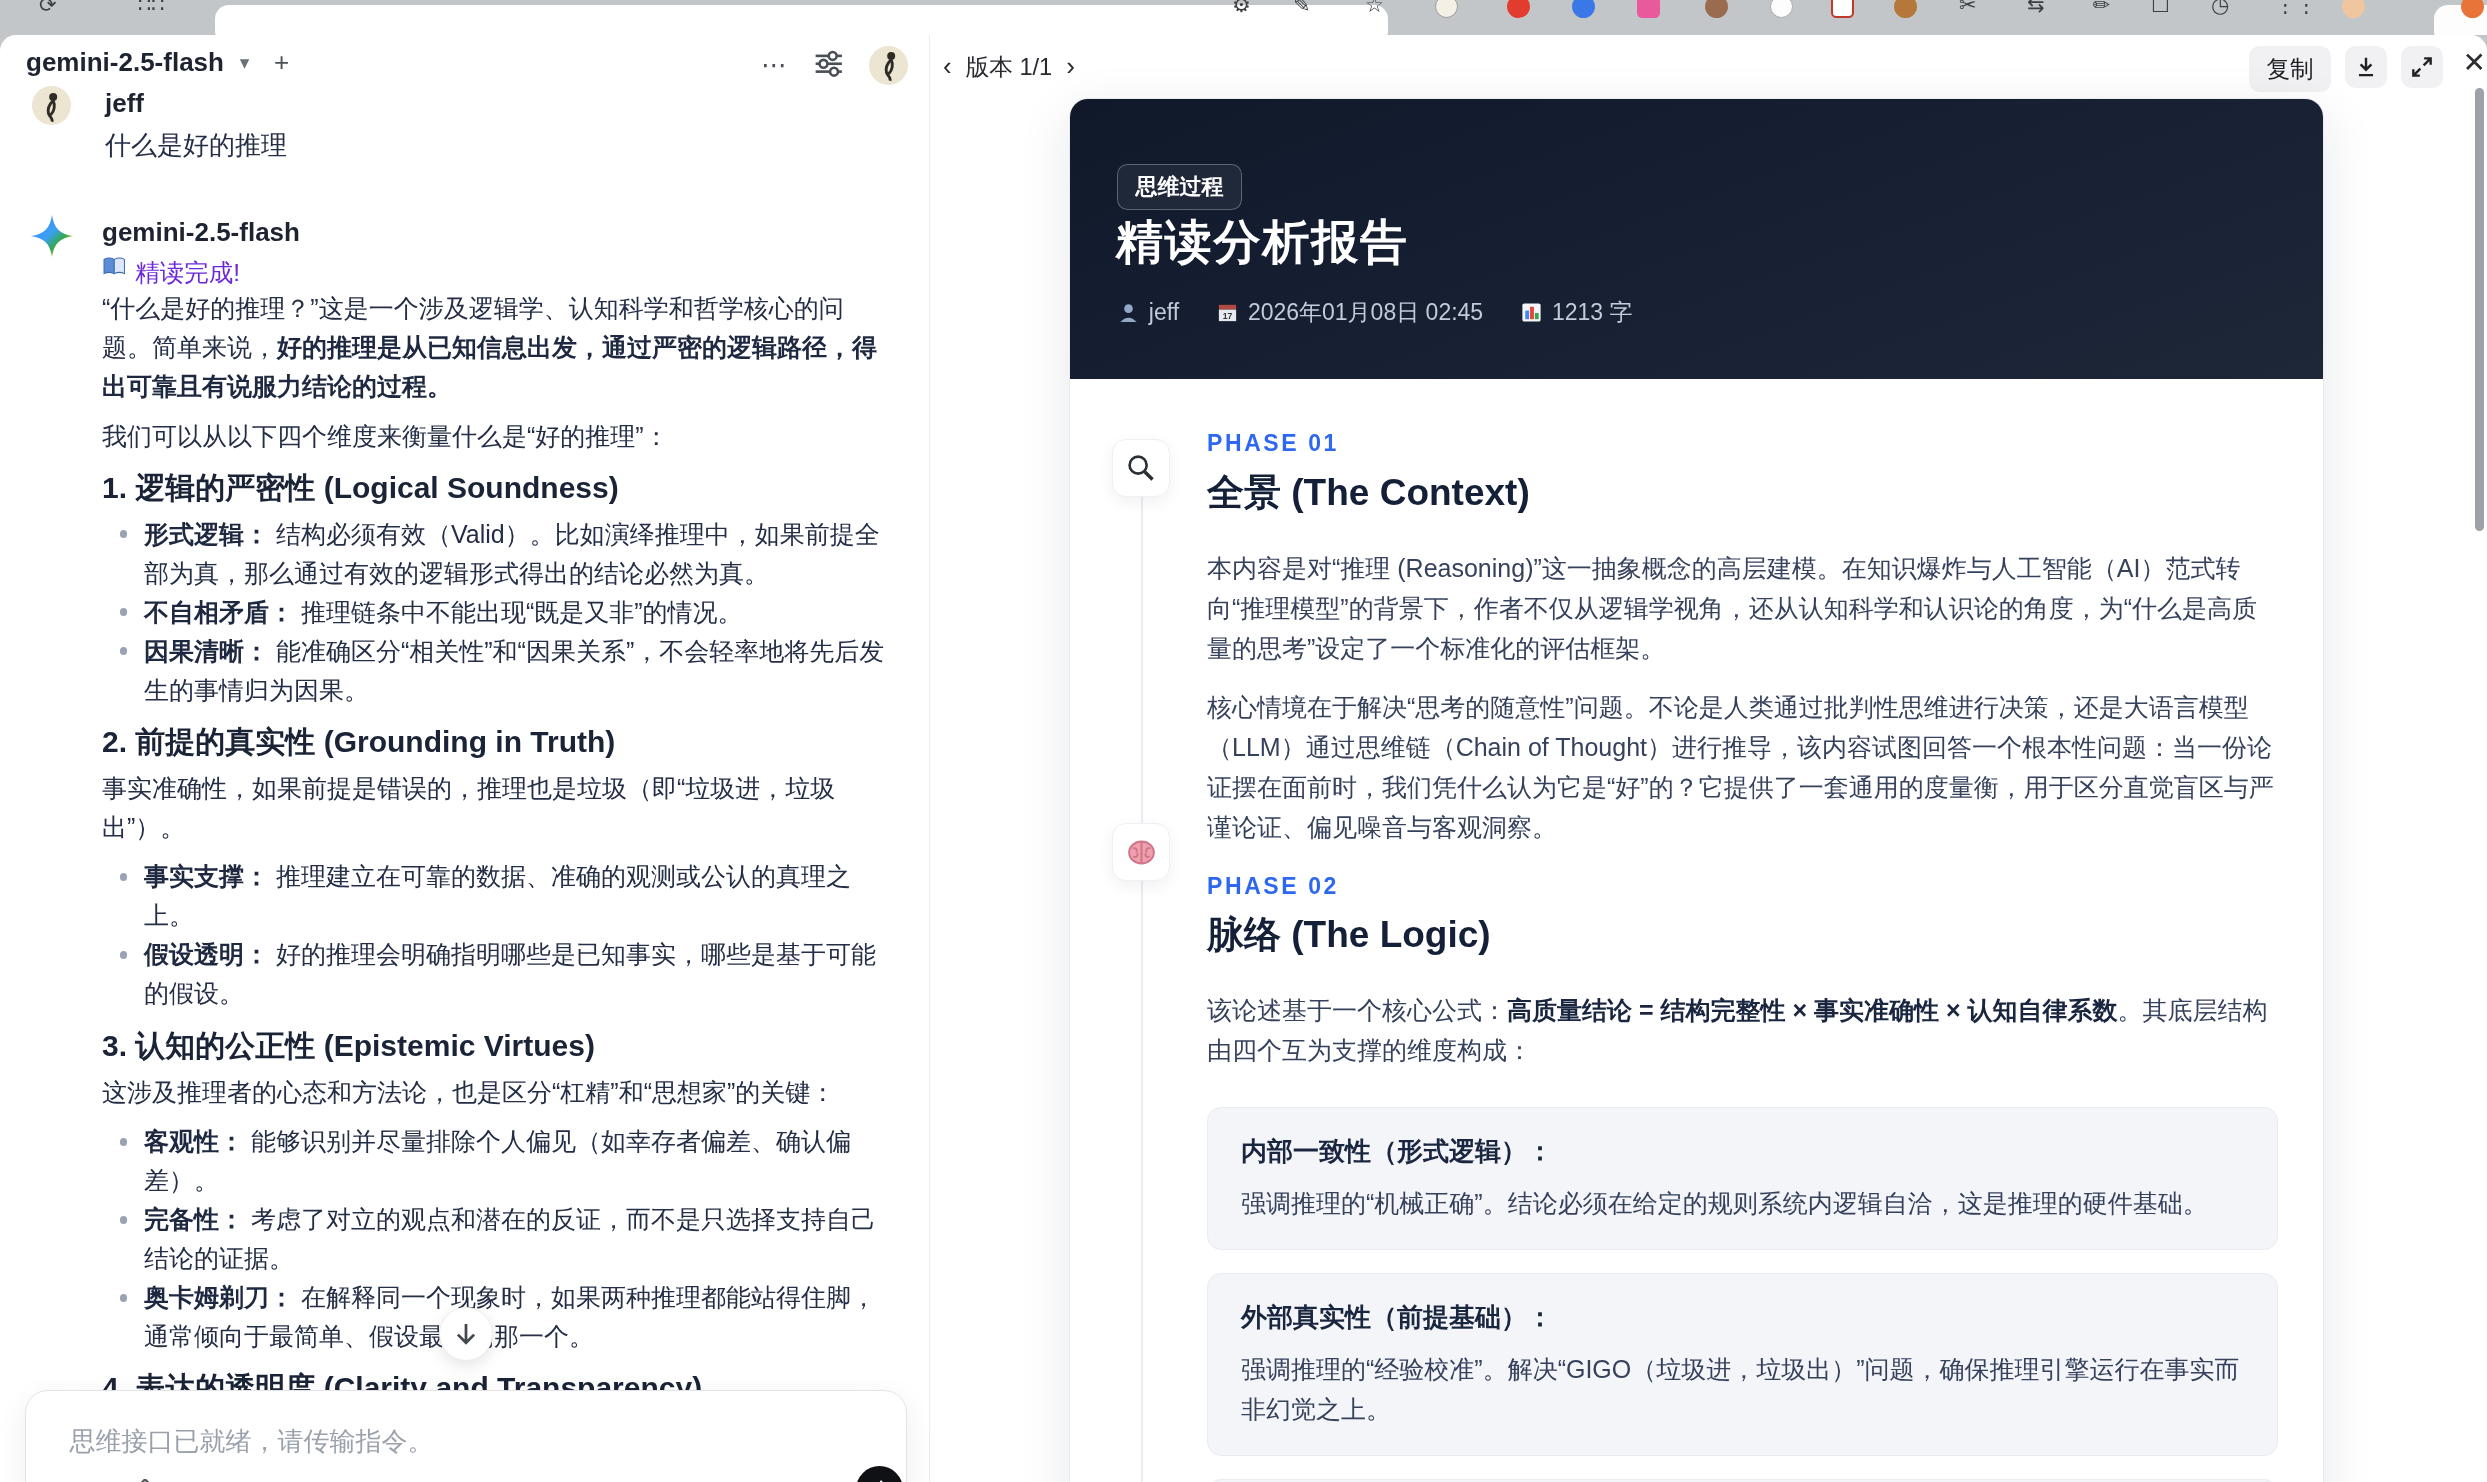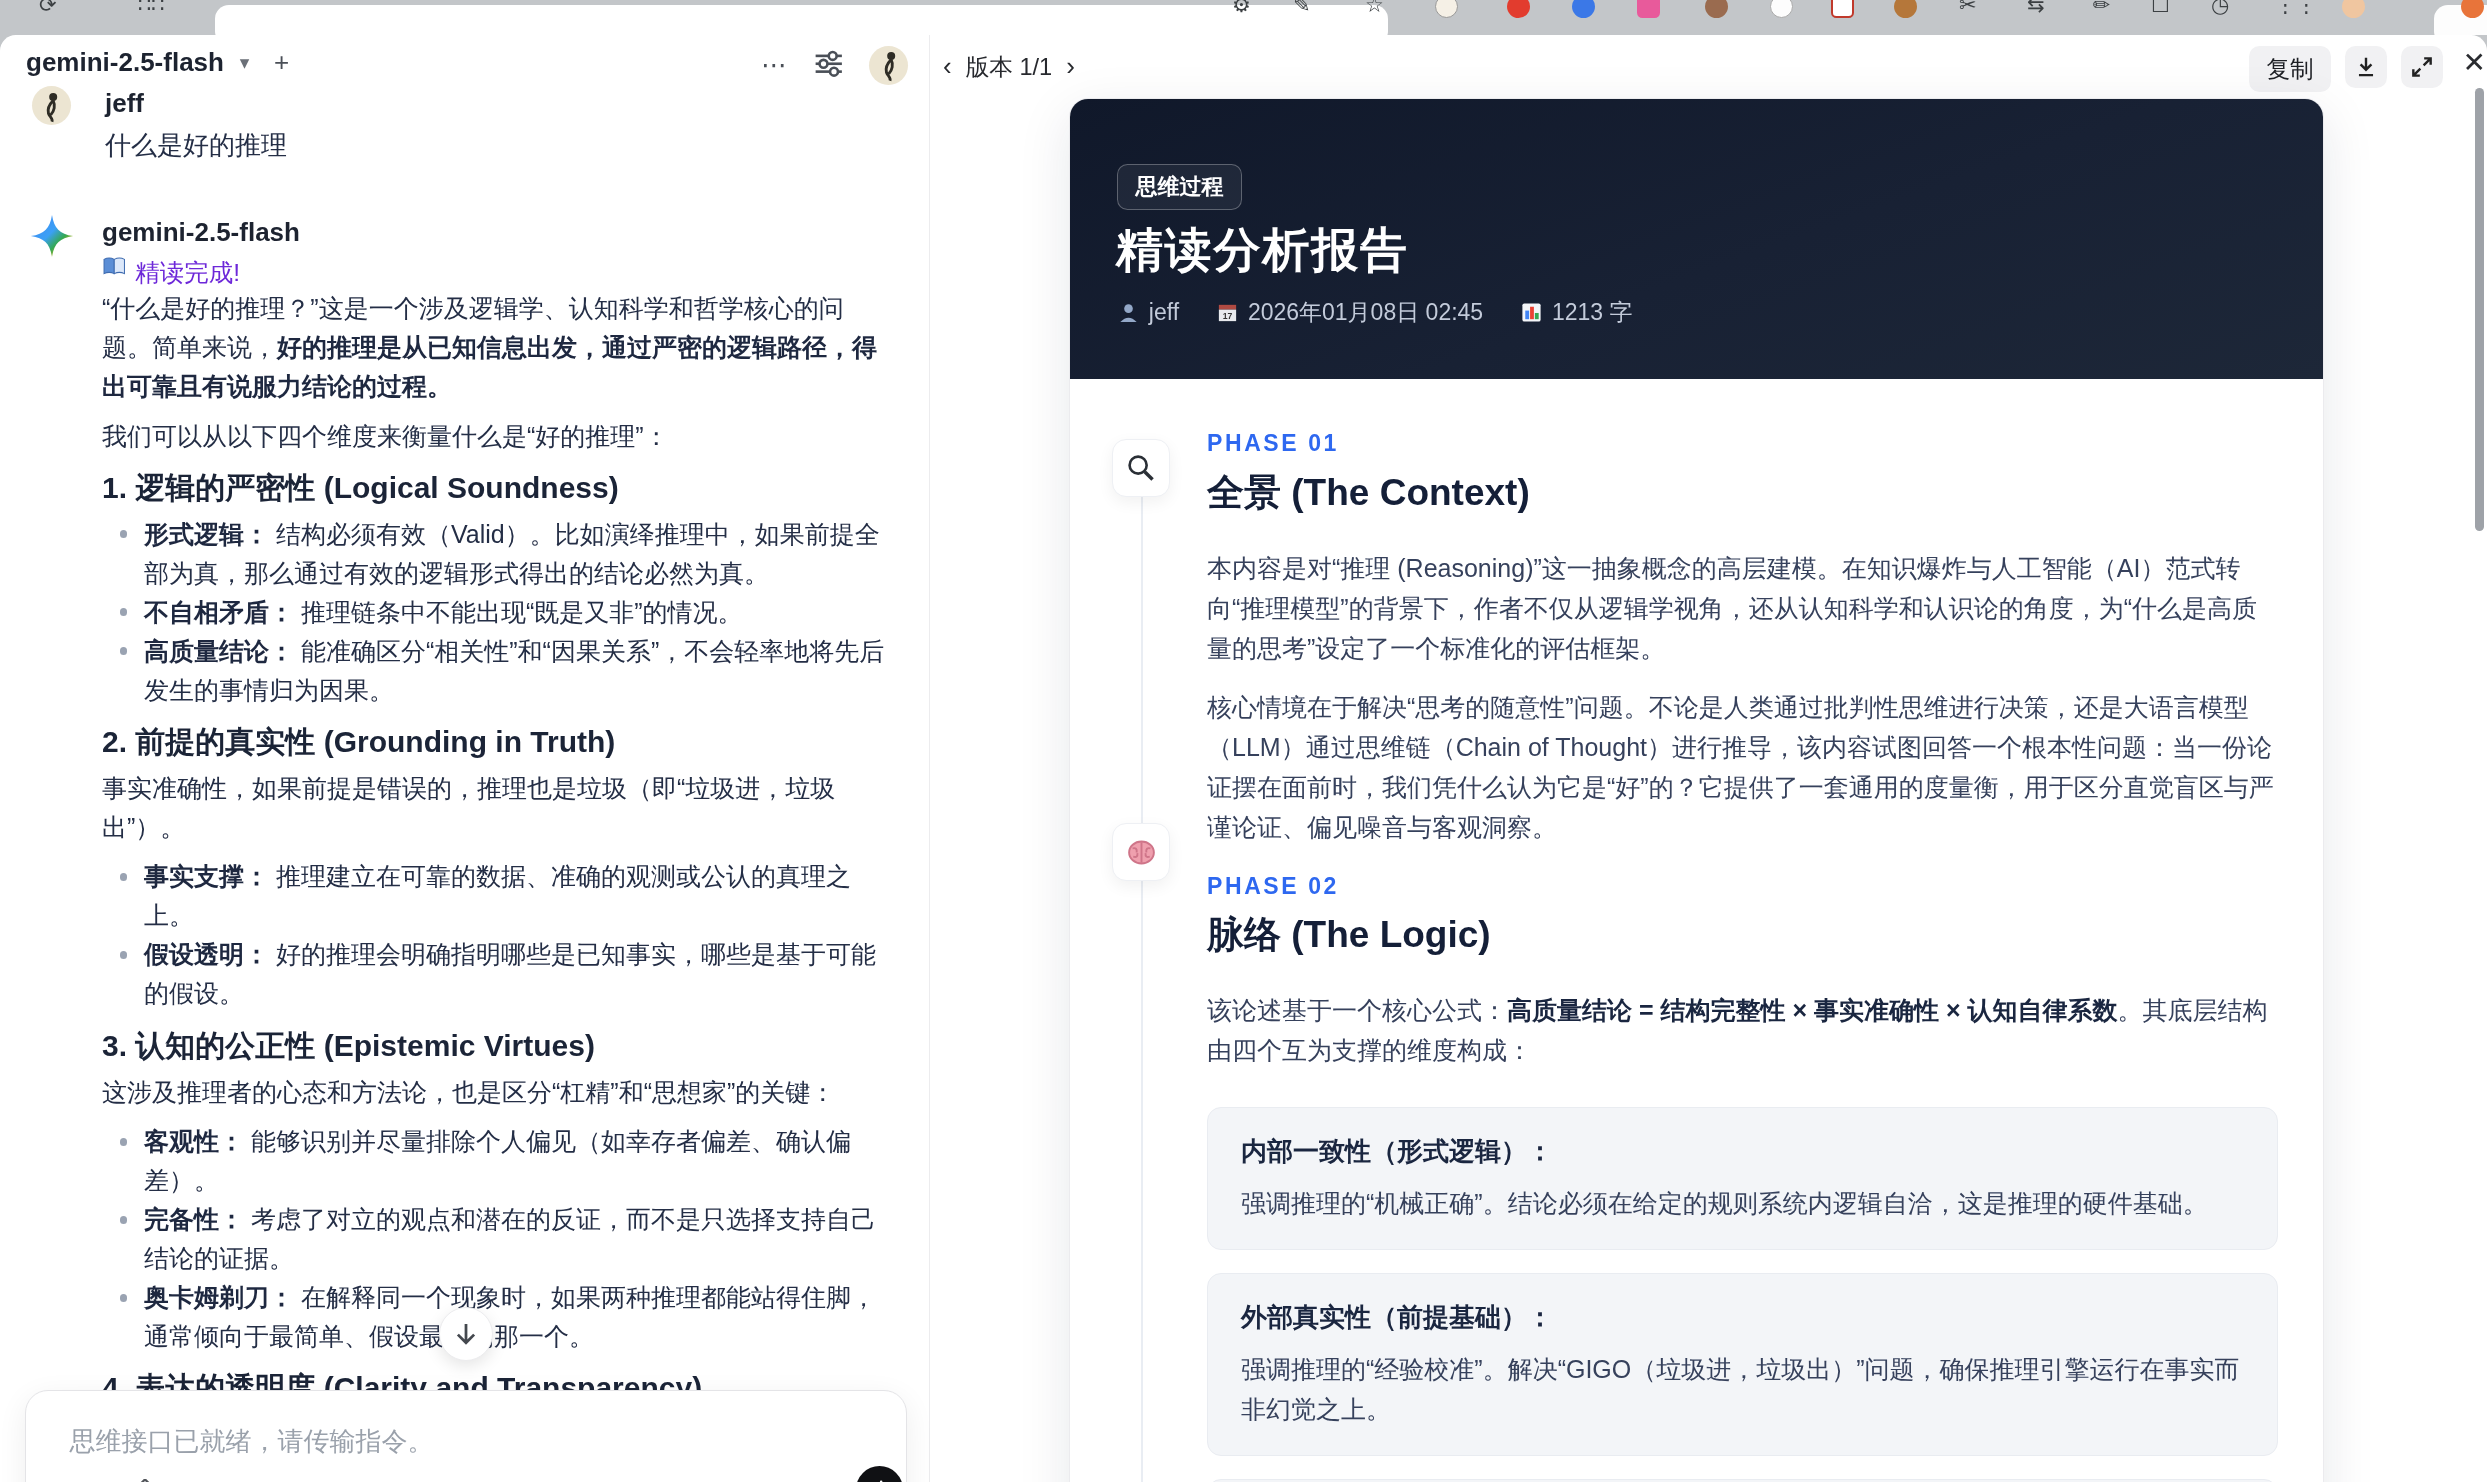--- a/index.html
+++ b/index.html
@@ -68,21 +68,21 @@
   .icon-pill { width:42px; height:42px; }
   .close-x { font-size:28px; color:#2a2c30; margin-left:5.3px; }
 
   
   .artifact { position:absolute; left:1069px; top:63px; width:1255px; height:1435px; background:#fff; border:0.9px solid #ebebee;
     border-radius:19px; box-shadow:0 15.8px 53px rgba(20,30,60,.10); overflow:hidden; }
   .hero { position:absolute; left:0; top:0; width:100%; height:280px;
     background:linear-gradient(160deg,#10182a 0%,#182134 55%,#1d2738 100%); }
   .hero-badge { position:absolute; left:47px; top:65px; padding:7px 17.5px; border:1.8px solid rgba(255,255,255,.28);
     background:rgba(255,255,255,.06); border-radius:10.5px; color:#fff; font-size:22px; font-weight:bold; }
-  .hero-title { position:absolute; left:46px; top:120px; font-size:47px; font-weight:bold; color:#fff; letter-spacing:1.8px; }
+  .hero-title { position:absolute; left:46px; top:112px; font-size:47px; font-weight:bold; color:#fff; letter-spacing:1.8px; }
   .hero-meta { position:absolute; left:47px; top:198px; display:flex; align-items:center; gap:37px; font-size:23px; color:#c3cbda; }
   .meta-item { display:flex; align-items:center; gap:8.8px; }
 
   .timeline { position:absolute; left:71px; top:350px; bottom:0; width:1.8px; background:#e9edf3; }
   .phase-box { position:absolute; left:42px; width:58px; height:58px; background:#fff; border:0.9px solid #eef0f4; border-radius:14px;
     box-shadow:0 5.3px 15.8px rgba(0,0,0,.06); display:flex; align-items:center; justify-content:center; }
   .pb1 { top:340px; } .pb2 { top:724px; }
 
   .acol { position:absolute; left:137px; top:331px; width:1071px; }
   .ph-label { font-size:23px; font-weight:bold; color:#2e68f0; letter-spacing:2.6px; margin-bottom:10.5px; }
@@ -192,21 +192,21 @@
       </div>
 
       <div class="md">
         <p><span>“什么是好的推理？”这是一个涉及逻辑学、认知科学和哲学核心的问题。简单来说，</span><b>好的推理是从已知信息出发，通过严密的逻辑路径，得出可靠且有说服力结论的过程。</b></p>
         <p>我们可以从以下四个维度来衡量什么是“好的推理”：</p>
 
         <h3>1. 逻辑的严密性 (Logical Soundness)</h3>
         <ul>
           <li><b>形式逻辑：</b> <span>结构必须有效（Valid）。比如演绎推理中，如果前提全部为真，那么通过有效的逻辑形式得出的结论必然为真。</span></li>
           <li><b>不自相矛盾：</b> <span>推理链条中不能出现“既是又非”的情况。</span></li>
-          <li><b>高质量结论：</b> <span>能准确区分“相关性”和“因果关系”，不会轻率地将先后发生的事情归为因果。</span></li>
+          <li><b>因果清晰：</b> <span>能准确区分“相关性”和“因果关系”，不会轻率地将先后发生的事情归为因果。</span></li>
         </ul>
 
         <h3>2. 前提的真实性 (Grounding in Truth)</h3>
         <p>事实准确性，如果前提是错误的，推理也是垃圾（即“垃圾进，垃圾出”）。</p>
         <ul>
           <li><b>事实支撑：</b> <span>推理建立在可靠的数据、准确的观测或公认的真理之上。</span></li>
           <li><b>假设透明：</b> <span>好的推理会明确指明哪些是已知事实，哪些是基于可能的假设。</span></li>
         </ul>
 
         <h3>3. 认知的公正性 (Epistemic Virtues)</h3>

